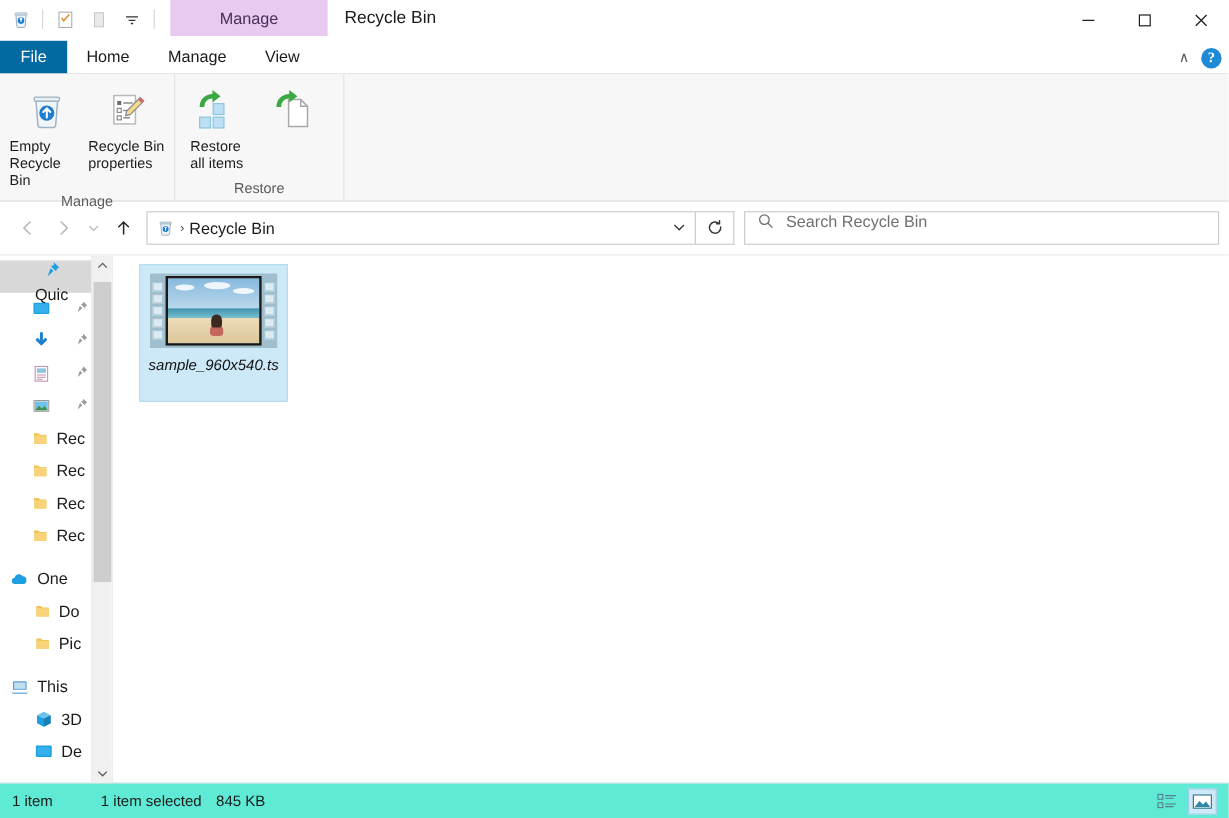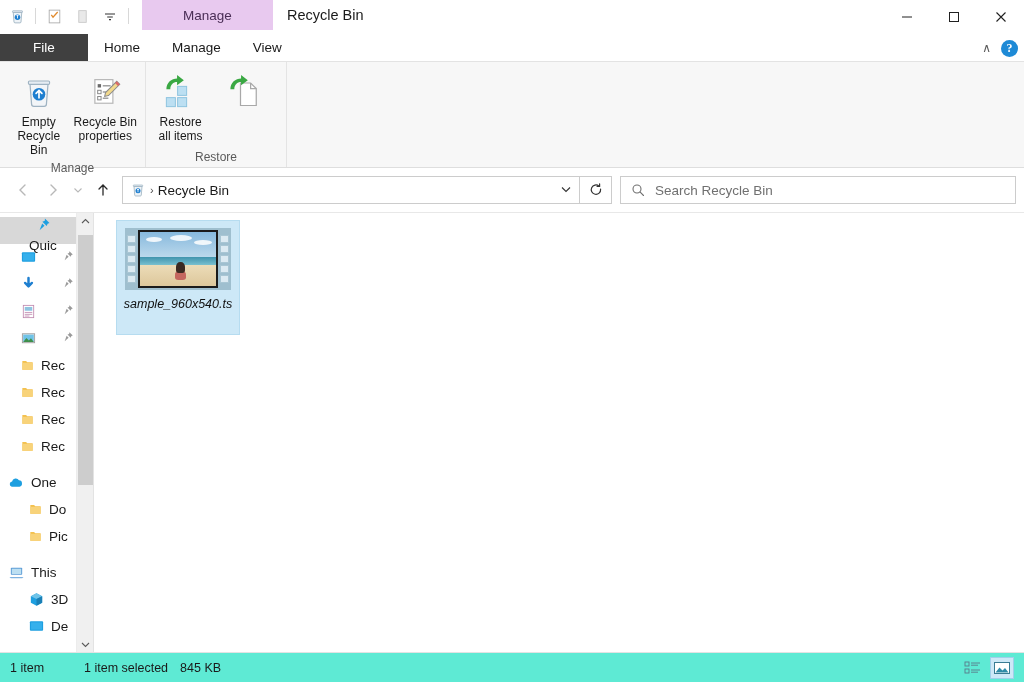--- a/index.html
+++ b/index.html
@@ -40,21 +40,21 @@
     width: 47px; height: 34px; display: flex; align-items: center; justify-content: center;
     color: #202020;
   }
 
   
   .tabstrip {
     position: relative; height: 28px; background: #ffffff; display: flex; align-items: stretch;
     border-bottom: 1px solid #e3e3e3;
   }
   .tab-file {
-    width: 88px; background: #404040; color: #fff; font-size: 13.5px;
+    width: 56px; background: #0369a1; color: #fff; font-size: 13.5px;
     display: flex; align-items: center; justify-content: center;
   }
   .tab {
     padding: 0 16px; font-size: 13.5px; color: #1a1a1a;
     display: flex; align-items: center; justify-content: center; white-space: nowrap;
   }
   .tab.ctx-active {
     background: #ffffff; border-left: 1px solid #dcdcdc; border-right: 1px solid #dcdcdc;
     width: 131px; padding: 0;
   }
@@ -77,21 +77,21 @@
   .rgroup-label {
     height: 20px; font-size: 12px; color: #5a5a5a; text-align: center;
     display: flex; align-items: center; justify-content: center;
   }
   .rbtn {
     width: 76px; display: flex; flex-direction: column; align-items: center;
     padding: 4px 2px; cursor: default;
   }
   .rbtn-icon { height: 40px; display: flex; align-items: center; justify-content: center; }
   .rbtn-label {
-    font-size: 12px; color: #1a1a1a; text-align: center; line-height: 14px; margin-top: 3px;
+    font-size: 12px; color: #1a1a1a; text-align: left; line-height: 14px; margin-top: 3px;
   }
 
   
   .addrbar { height: 44px; background: #fff; display: flex; align-items: center; padding: 0 8px; gap: 0; }
   .nav-btn {
     width: 30px; height: 30px; display: flex; align-items: center; justify-content: center;
     color: #b8b8b8; font-size: 17px;
   }
   .nav-btn.enabled { color: #2a2a2a; }
   .nav-btn.small { width: 20px; font-size: 10px; }
@@ -102,37 +102,37 @@
   .addr-crumbs { flex: 1; display: flex; align-items: center; padding-left: 7px; gap: 4px; }
   .crumb-sep { color: #4a4a4a; font-size: 11px; }
   .crumb-text { font-size: 13.5px; color: #1a1a1a; }
   .addr-dd { width: 26px; text-align: center; font-size: 10px; color: #333; }
   .refresh-btn {
     width: 32px; height: 28px; border: 1px solid #cccccc; border-left: none;
     display: flex; align-items: center; justify-content: center; font-size: 14px; color: #333;
   }
   .search-field {
     width: 396px; height: 28px; border: 1px solid #cccccc; margin-left: 8px;
-    display: flex; align-items: center; padding-left: 10px; gap: 10px;
+    display: flex; align-items: flex-start; padding-left: 10px; gap: 10px;
   }
   .search-ph { font-size: 13.5px; color: #707070; }
 
   
   .main { display: flex; height: 440px; border-top: 1px solid #e8e8e8; }
   .navpane {
     width: 94px; position: relative; background: #fff;
     border-right: 1px solid #e3e3e3; overflow: hidden;
   }
   .navlist { width: 78px; padding-top: 4px; }
   .navitem {
     height: 27px; display: flex; align-items: center; gap: 6px;
     padding-left: 8px; white-space: nowrap; font-size: 13.5px; color: #1a1a1a;
   }
   .navitem.sel { background: #d8d8d8; flex-direction: column; }
-  .navitem.indent1 { padding-left: 20px; }
+  .navitem.indent1 { padding-left: 26px; }
   .navitem.indent2 { padding-left: 28px; }
   .nav-gap { height: 9px; }
   .pin { margin-left: auto; padding-right: 4px; }
   .nav-scroll {
     position: absolute; right: 0; top: 0; width: 17px; height: 440px;
     background: #f0f0f0; border-left: 1px solid #ececec;
   }
   .ns-arrow {
     height: 17px; display: flex; align-items: center; justify-content: center;
     font-size: 9px; color: #5a5a5a; background: #f0f0f0;

